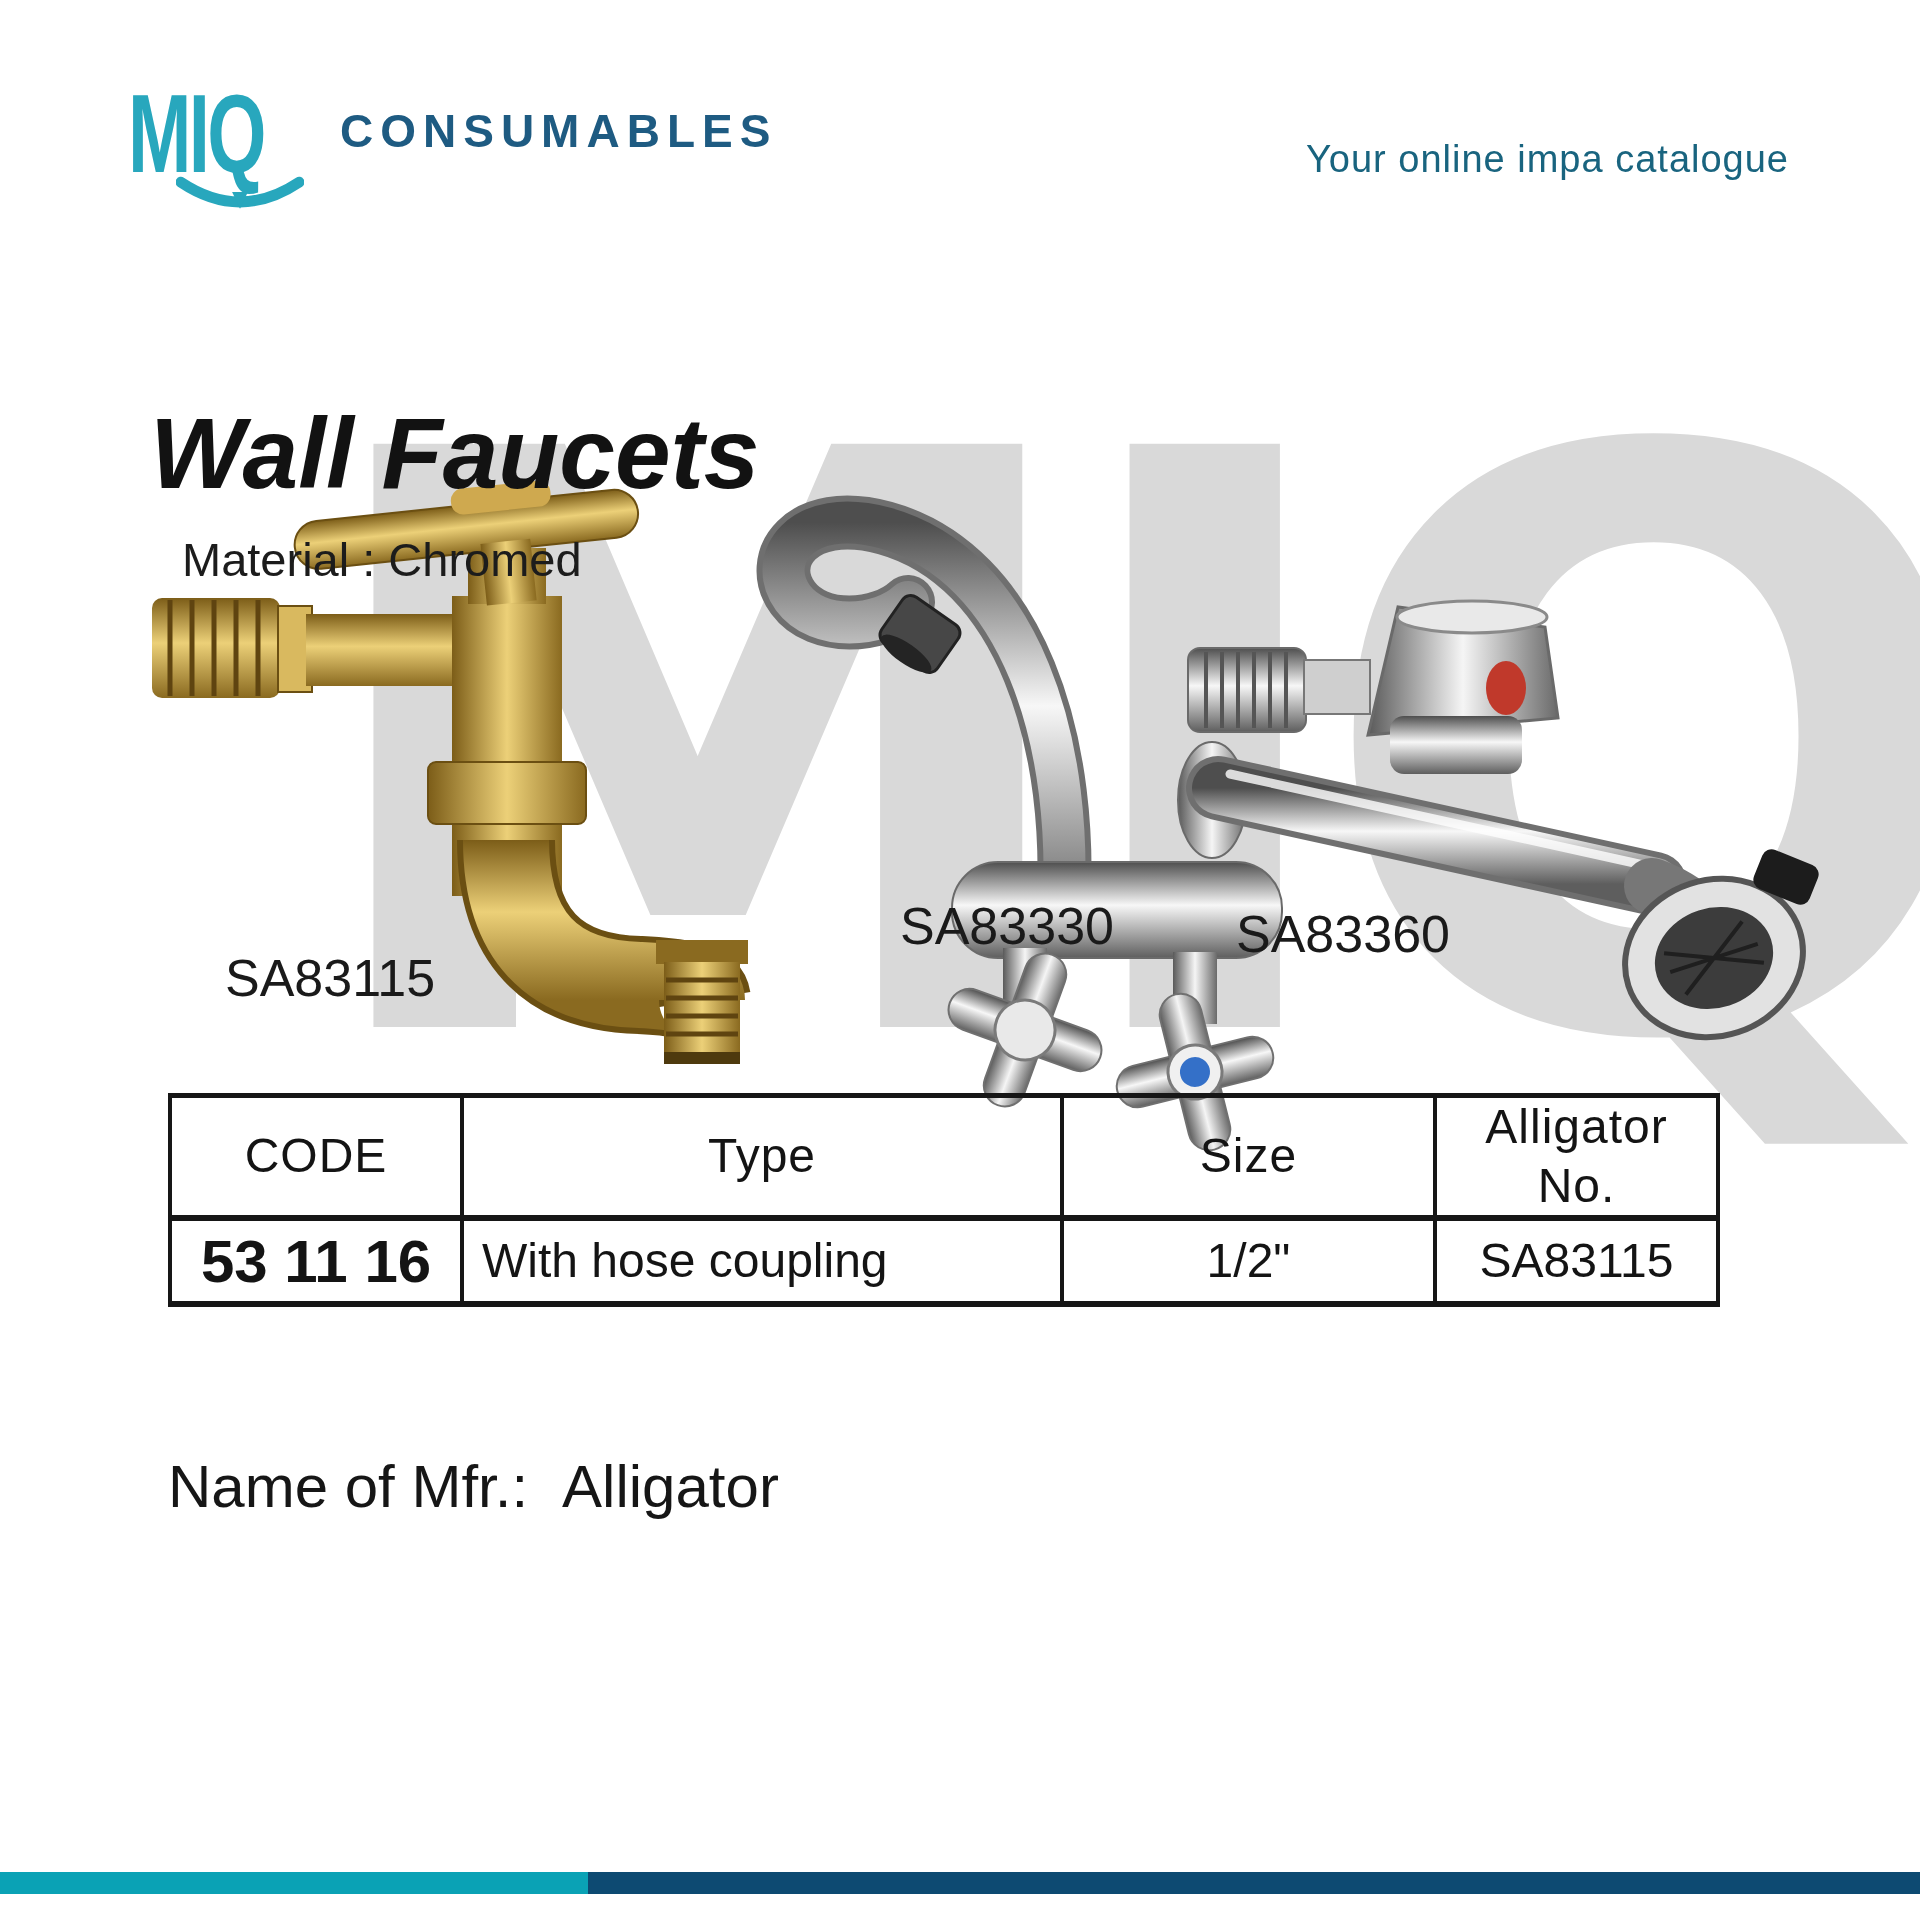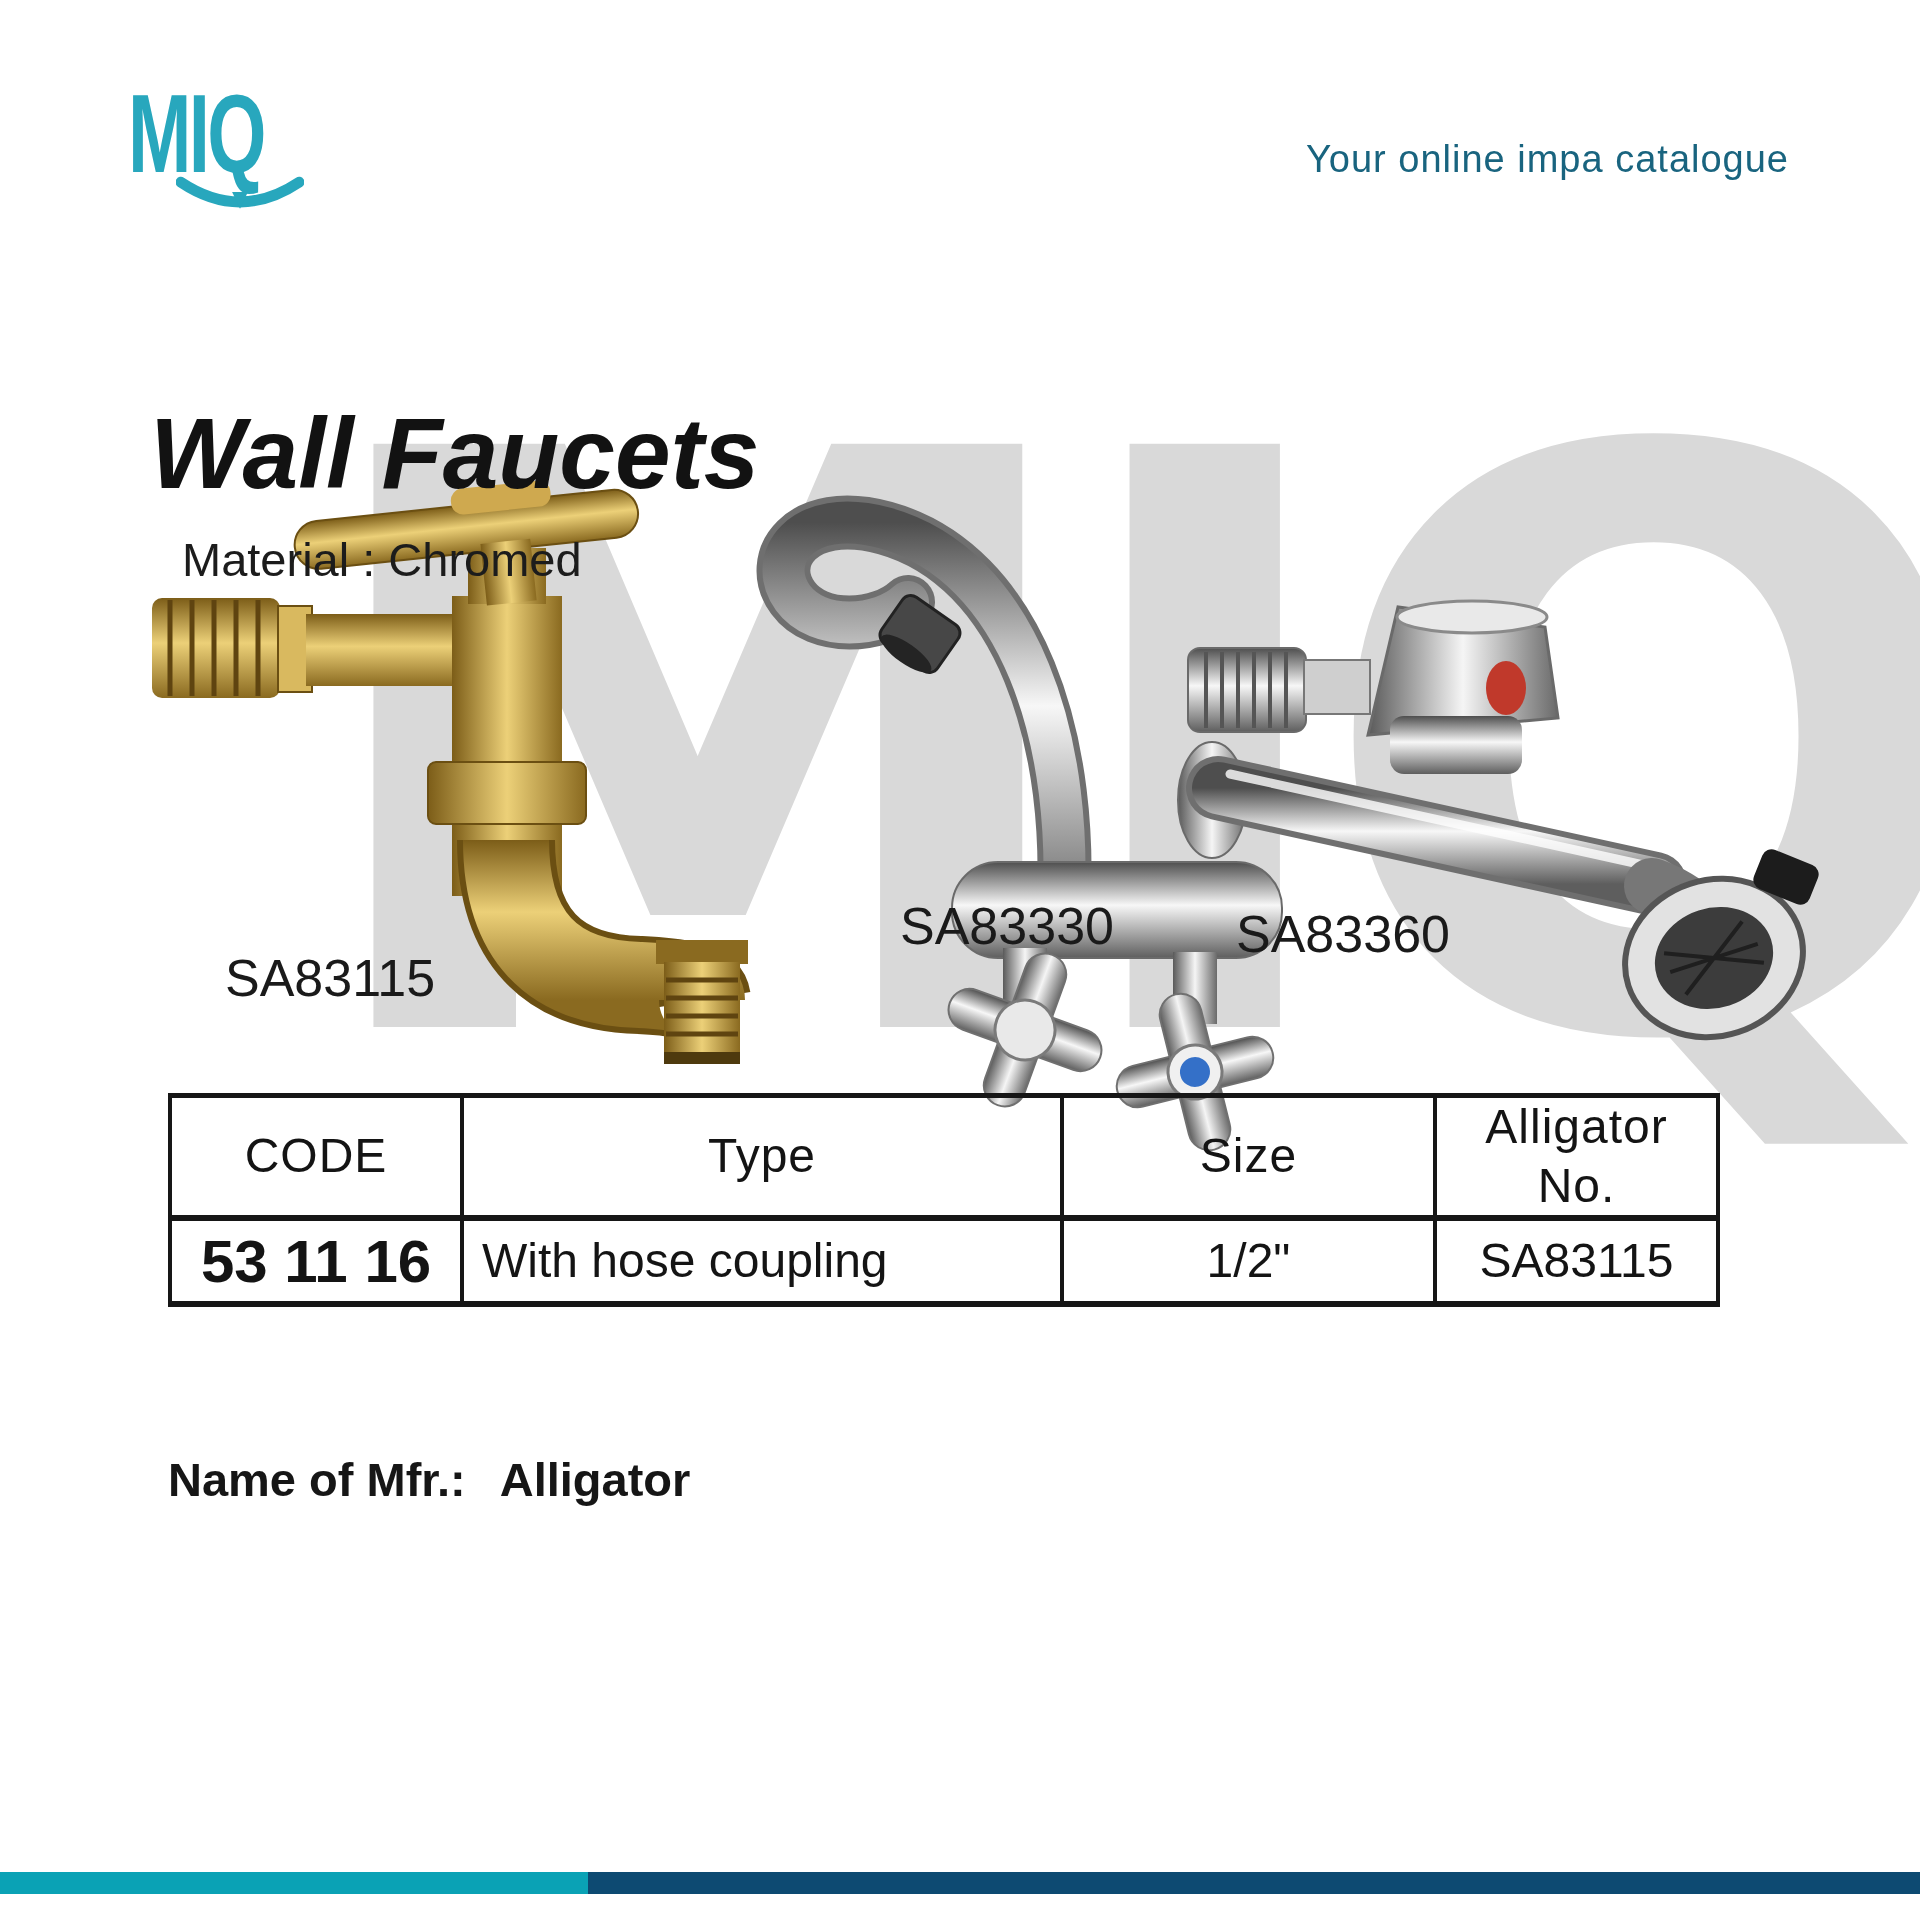--- a/index.html
+++ b/index.html
@@ -47,38 +47,39 @@
   .spec-table tbody tr.r2{height:140px;}
   .spec-table th{font-weight:400;text-align:center;letter-spacing:1px;
                  border-top-width:5px;border-bottom-width:6px;}
   .spec-table tbody tr.r1 td{border-bottom-width:6px;}
   .spec-table tbody tr.r2 td{border-bottom-width:6px;}
   td.code{font-weight:700;text-align:center;font-size:60px;}
   td.type{text-align:left;padding-left:18px;}
   td.size,td.allig{text-align:center;}
   .code-block{display:inline-block;text-align:right;}
 
-  .mfr{position:absolute;left:168px;top:1452px;z-index:2;font-size:47px;color:#161616;font-weight:bold;}
+  .mfr{position:absolute;left:168px;top:1452px;z-index:2;font-size:60px;color:#161616;}
   .mfr .mfr-val{margin-left:34px;}
 
   
   .bar{position:absolute;top:1872px;height:22px;z-index:3;}
   .bar-teal{left:0;width:588px;background:#0aa2b5;}
   .bar-blue{left:588px;width:1332px;background:#0d4a72;}
 </style>
 </head>
 <body>
 
 <div class="page">
 
   <div class="logo-text">MIQ</div>
   <svg class="anchor-svg" viewBox="0 0 130 36">
     <path d="M5 6 Q65 46 125 6" stroke="#28a7bd" stroke-width="11" fill="none" stroke-linecap="round"></path>
     <path d="M57 16 L65 33 L73 16 Z" fill="#28a7bd"></path>
   </svg>
+  <div class="wordmark">CONSUMABLES</div>
   <div class="tagline">Your online impa catalogue</div>
 
   <div class="watermark">MIQ</div>
 
   <h1 class="title">Wall Faucets</h1>
   <div class="material">Material : Chromed</div>
 
   <svg class="photos" viewBox="0 0 1920 1920">
     <defs>
       <linearGradient id="brassV" x1="0" y1="0" x2="1" y2="0">

